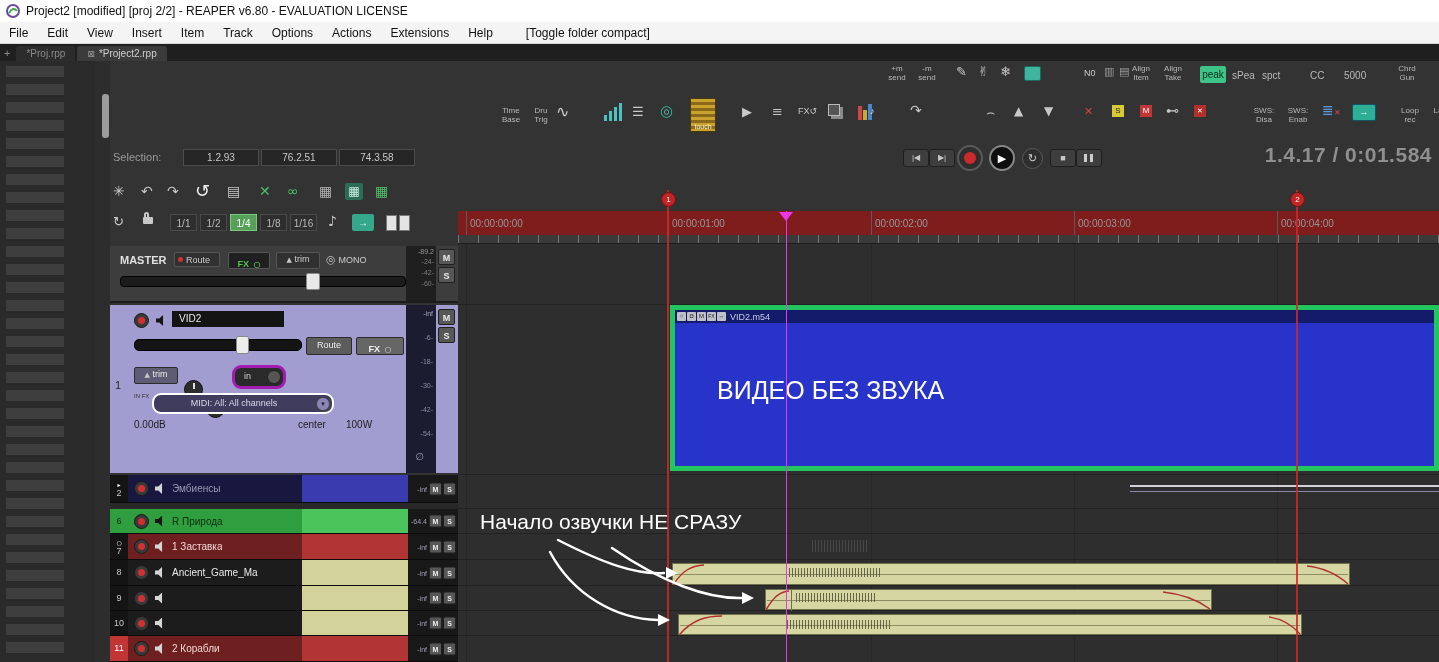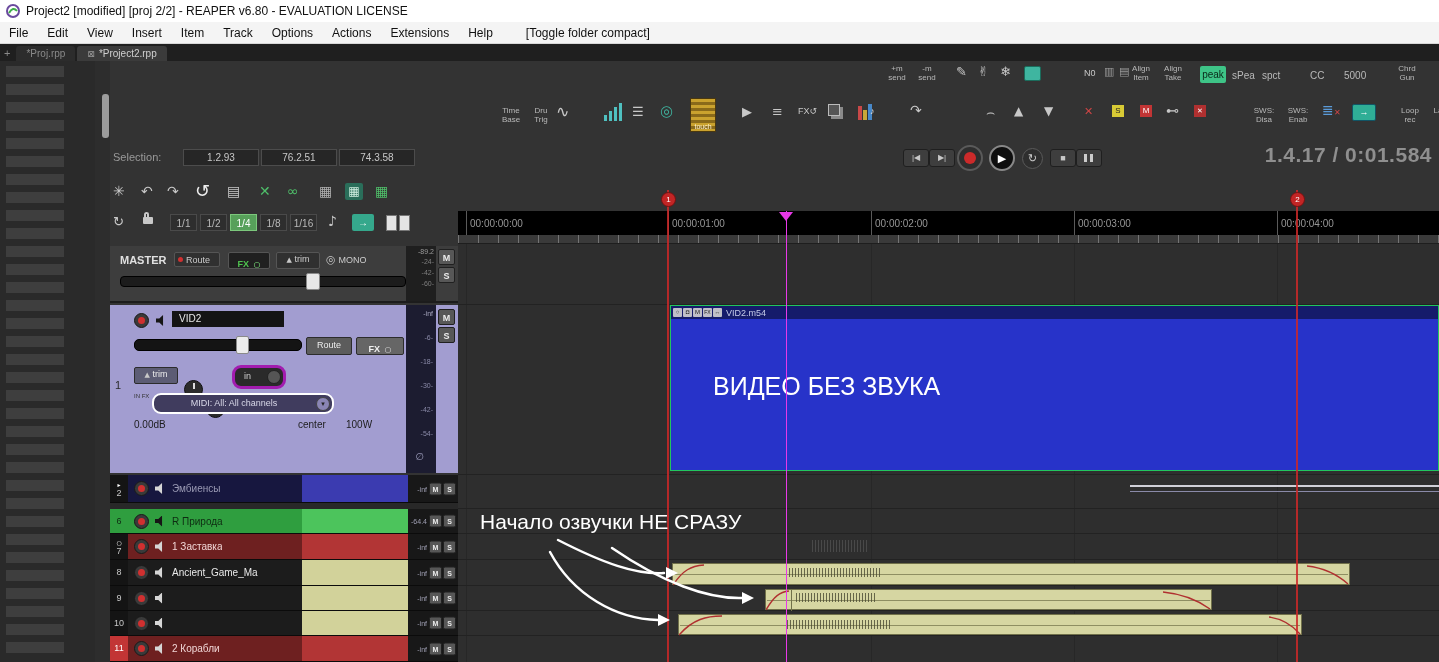--- a/index.html
+++ b/index.html
@@ -381,21 +381,21 @@
     <div class="tmeter">
       <span class="tlevel">-inf</span>
       <span class="ms ms-sm" style="right:16px">M</span>
       <span class="ms ms-sm" style="right:2px">S</span>
     </div>
   </div>
 
   <div class="abs" style="left:458px;top:190px;width:981px;height:472px;background:#2e2e2e"></div>
 
   <div class="abs" style="left:458px;top:190px;width:981px;height:21px;background:#333;border-bottom:1px solid #222;z-index:10"></div>
-  <div class="abs" style="left:458px;top:211px;width:981px;height:24px;background:#000000;z-index:10">
+  <div class="abs" style="left:458px;top:211px;width:981px;height:24px;background:#7f1d1d;z-index:10">
     <span class="abs" style="left:12px;top:7px;font-size:10px;color:#969696">00:00:00:00</span>
     <span class="abs" style="left:214px;top:7px;font-size:10px;color:#969696">00:00:01:00</span>
     <span class="abs" style="left:417px;top:7px;font-size:10px;color:#969696">00:00:02:00</span>
     <span class="abs" style="left:620px;top:7px;font-size:10px;color:#969696">00:00:03:00</span>
     <span class="abs" style="left:823px;top:7px;font-size:10px;color:#969696">00:00:04:00</span>
     <div class="abs" style="left:8px;top:0;width:1px;height:24px;background:#5a5a5a"></div>
     <div class="abs" style="left:210px;top:0;width:1px;height:24px;background:#5a5a5a"></div>
     <div class="abs" style="left:413px;top:0;width:1px;height:24px;background:#5a5a5a"></div>
     <div class="abs" style="left:616px;top:0;width:1px;height:24px;background:#5a5a5a"></div>
     <div class="abs" style="left:819px;top:0;width:1px;height:24px;background:#5a5a5a"></div>
@@ -410,21 +410,21 @@
 
   <div class="lsep" style="top:304px"></div>
   <div class="lsep" style="top:474px"></div>
   <div class="lsep" style="top:508px"></div>
   <div class="lsep" style="top:533px"></div>
   <div class="lsep" style="top:559px"></div>
   <div class="lsep" style="top:585px"></div>
   <div class="lsep" style="top:610px"></div>
   <div class="lsep" style="top:635px"></div>
 
-  <div class="abs" style="left:670px;top:305px;width:769px;height:166px;background:#2733c9;border:1px solid #22c55e;box-sizing:border-box;z-index:5">
+  <div class="abs" style="left:670px;top:305px;width:769px;height:166px;background:#2733c9;border:5px solid #22c55e;box-sizing:border-box;z-index:5">
     <div class="abs" style="left:0;top:0;right:0;height:13px;background:rgba(8,8,30,.55);display:flex;align-items:center;padding-left:2px">
       <span class="vico">○</span>
       <span class="vico">◘</span>
       <span class="vico">M</span>
       <span class="vico" style="font-size:5px">FX</span>
       <span class="vico">↔</span>
       <span style="font-size:9px;color:#c5cbe8;margin-left:3px">VID2.m54</span>
     </div>
     <div class="abs" style="left:42px;top:66px;font-size:25px;color:#fff;white-space:nowrap">ВИДЕО БЕЗ ЗВУКА</div>
   </div>

